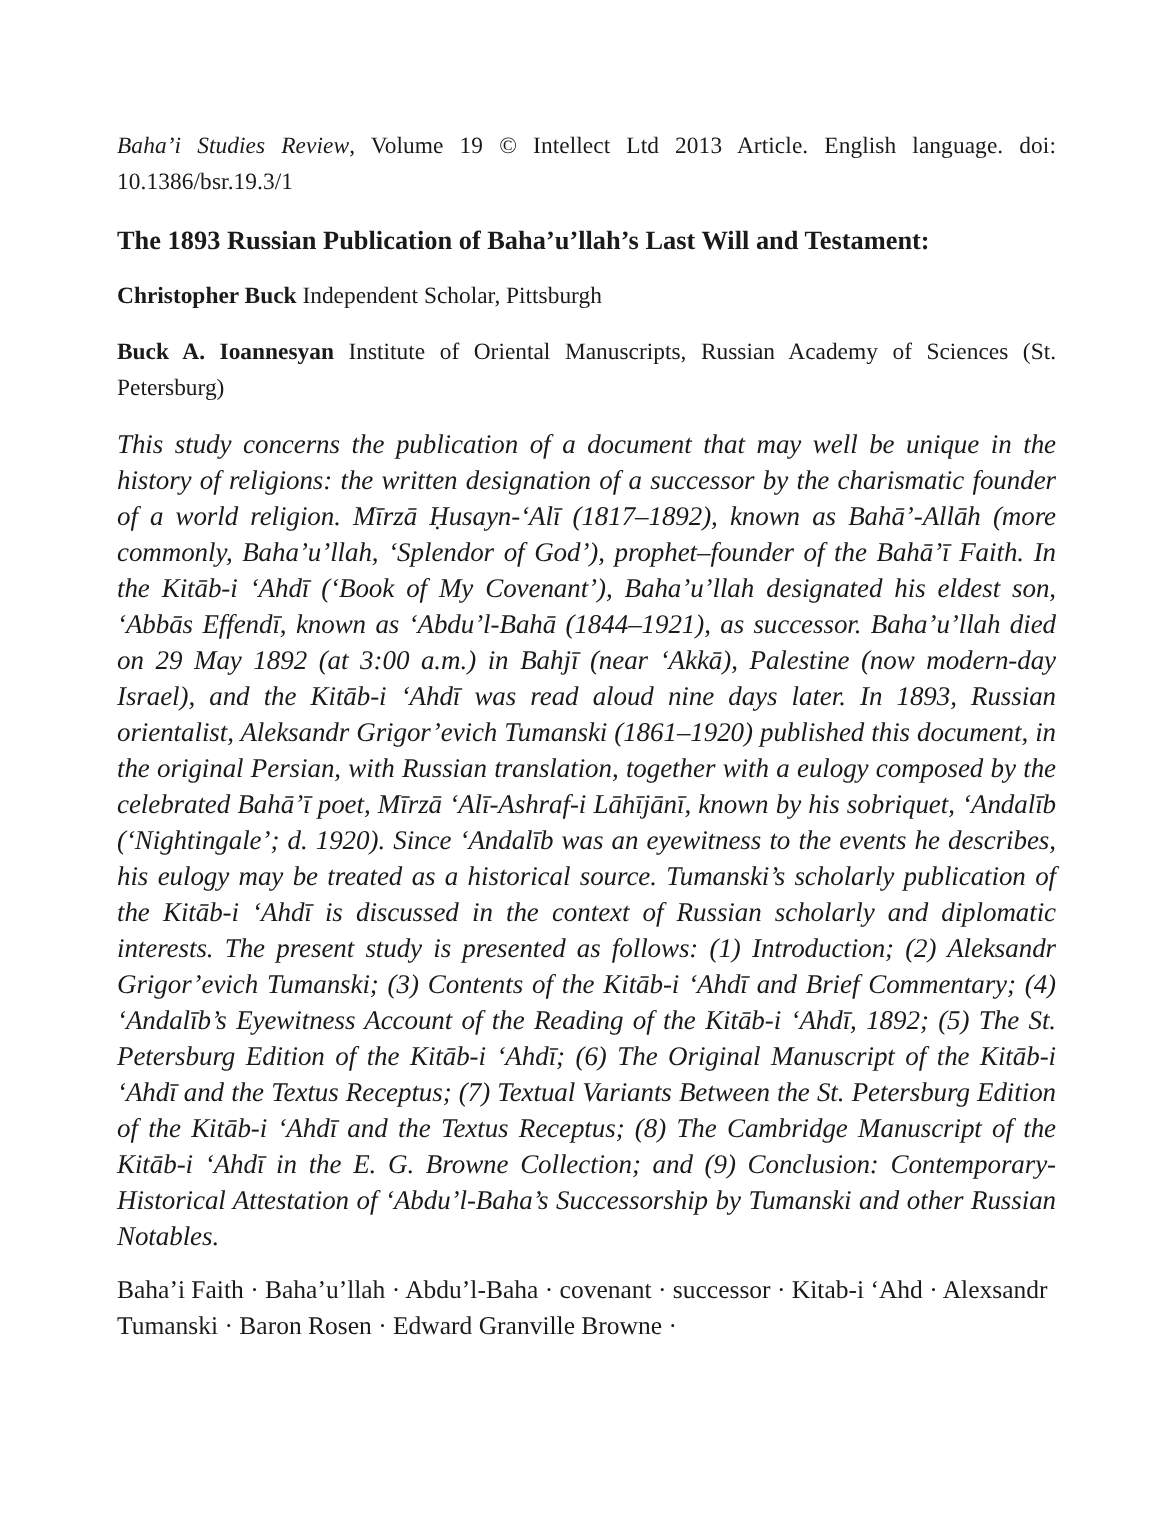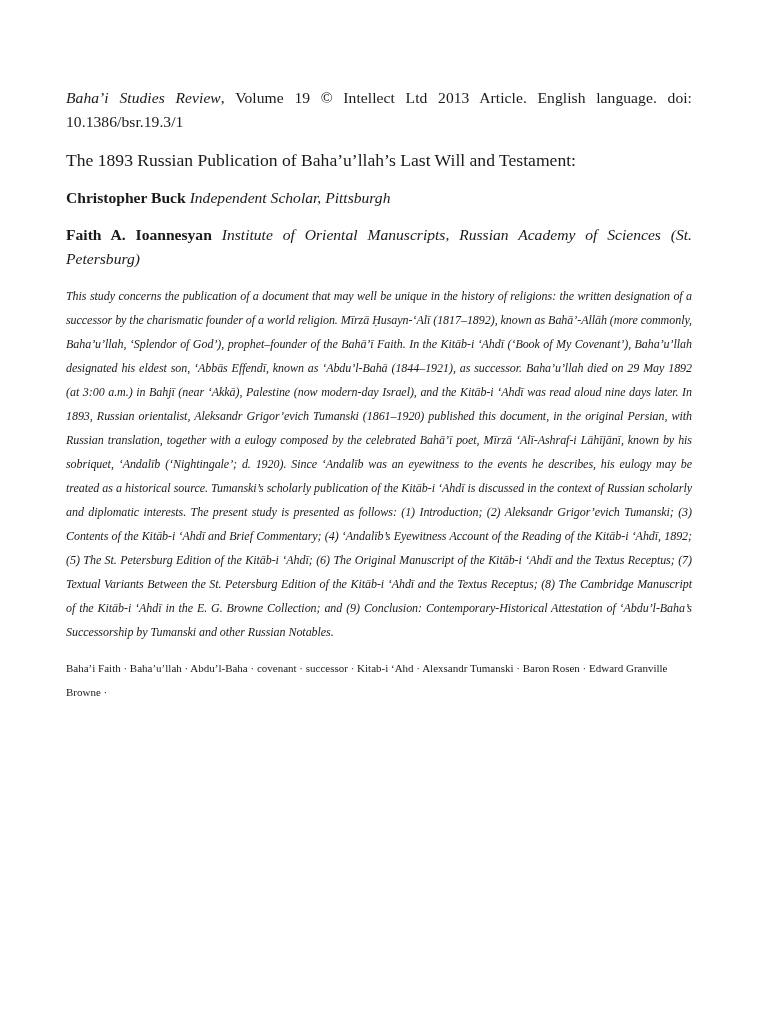--- a/index.html
+++ b/index.html
@@ -10,81 +10,81 @@
     body {
       width: 780px;
       height: 1024px;
       position: relative;
       overflow: hidden;
       font-family: "Liberation Serif", "DejaVu Serif", serif;
       color: #1a1a1a;
     }
     .page {
       position: absolute;
-      left: 66px;
+      left: 78px;
       top: 86px;
       width: 626px;
     }
     .citation {
       font-size: 15.6px;
       line-height: 24px;
       text-align: justify;
       margin: 0 0 14px 0;
       letter-spacing: 0.05px;
     }
     .citation .journal { font-style: italic; }
     .title {
-      font-weight: normal;
+      font-weight: bold;
       font-size: 17.6px;
       line-height: 25px;
       margin: 0 0 13px 0;
     }
     .title span { display: block; }
     .author {
       font-size: 15.6px;
       line-height: 24px;
       text-align: justify;
       margin: 0 0 13px 0;
     }
     .author .name { font-weight: bold; }
-    .author .affil { font-style: italic; }
+    .author .affil { }
     .section-heading {
       font-weight: bold;
       font-size: 15.6px;
       line-height: 24px;
       margin: 0 0 11px 0;
     }
     .abstract {
       font-style: italic;
-      font-size: 12px;
+      font-size: 18px;
       line-height: 24px;
       text-align: justify;
       margin: 0 0 12px 0;
       letter-spacing: -0.05px;
     }
     .keywords {
-      font-size: 11px;
+      font-size: 17px;
       line-height: 24px;
       margin: 0;
     }
   </style>
 </head>
 <body>
 
 <div class="page">
 
   <p class="citation"><span class="journal">Baha’i Studies Review</span><span>, Volume 19 © Intellect Ltd 2013 Article. English language. doi: 10.1386/bsr.19.3/1</span></p>
 
   <h1 class="title">
     <span>The 1893 Russian Publication of Baha’u’llah’s Last Will and Testament:</span>
   </h1>
 
   <p class="author"><span class="name">Christopher Buck</span> <span class="affil">Independent Scholar, Pittsburgh</span></p>
 
-  <p class="author"><span class="name">Faith A. Ioannesyan</span> <span class="affil">Institute of Oriental Manuscripts, Russian Academy of Sciences (St. Petersburg)</span></p>
+  <p class="author"><span class="name">Buck A. Ioannesyan</span> <span class="affil">Institute of Oriental Manuscripts, Russian Academy of Sciences (St. Petersburg)</span></p>
 
 
   <p class="abstract">This study concerns the publication of a document that may well be unique in the history of religions: the written designation of a successor by the charismatic founder of a world religion. Mīrzā Ḥusayn-‘Alī (1817–1892), known as Bahā’-Allāh (more commonly, Baha’u’llah, ‘Splendor of God’), prophet–founder of the Bahā’ī Faith. In the Kitāb-i ‘Ahdī (‘Book of My Covenant’), Baha’u’llah designated his eldest son, ‘Abbās Effendī, known as ‘Abdu’l-Bahā (1844–1921), as successor. Baha’u’llah died on 29 May 1892 (at 3:00 a.m.) in Bahjī (near ‘Akkā), Palestine (now modern-day Israel), and the Kitāb-i ‘Ahdī was read aloud nine days later. In 1893, Russian orientalist, Aleksandr Grigor’evich Tumanski (1861–1920) published this document, in the original Persian, with Russian translation, together with a eulogy composed by the celebrated Bahā’ī poet, Mīrzā ‘Alī-Ashraf-i Lāhījānī, known by his sobriquet, ‘Andalīb (‘Nightingale’; d. 1920). Since ‘Andalīb was an eyewitness to the events he describes, his eulogy may be treated as a historical source. Tumanski’s scholarly publication of the Kitāb-i ‘Ahdī is discussed in the context of Russian scholarly and diplomatic interests. The present study is presented as follows: (1) Introduction; (2) Aleksandr Grigor’evich Tumanski; (3) Contents of the Kitāb-i ‘Ahdī and Brief Commentary; (4) ‘Andalīb’s Eyewitness Account of the Reading of the Kitāb-i ‘Ahdī, 1892; (5) The St. Petersburg Edition of the Kitāb-i ‘Ahdī; (6) The Original Manuscript of the Kitāb-i ‘Ahdī and the Textus Receptus; (7) Textual Variants Between the St. Petersburg Edition of the Kitāb-i ‘Ahdī and the Textus Receptus; (8) The Cambridge Manuscript of the Kitāb-i ‘Ahdī in the E. G. Browne Collection; and (9) Conclusion: Contemporary-Historical Attestation of ‘Abdu’l-Baha’s Successorship by Tumanski and other Russian Notables.</p>
 
 
   <p class="keywords">Baha’i Faith · Baha’u’llah · Abdu’l-Baha · covenant · successor · Kitab-i ‘Ahd · Alexsandr Tumanski · Baron Rosen · Edward Granville Browne ·</p>
 
 </div>
 
 </body></html>

